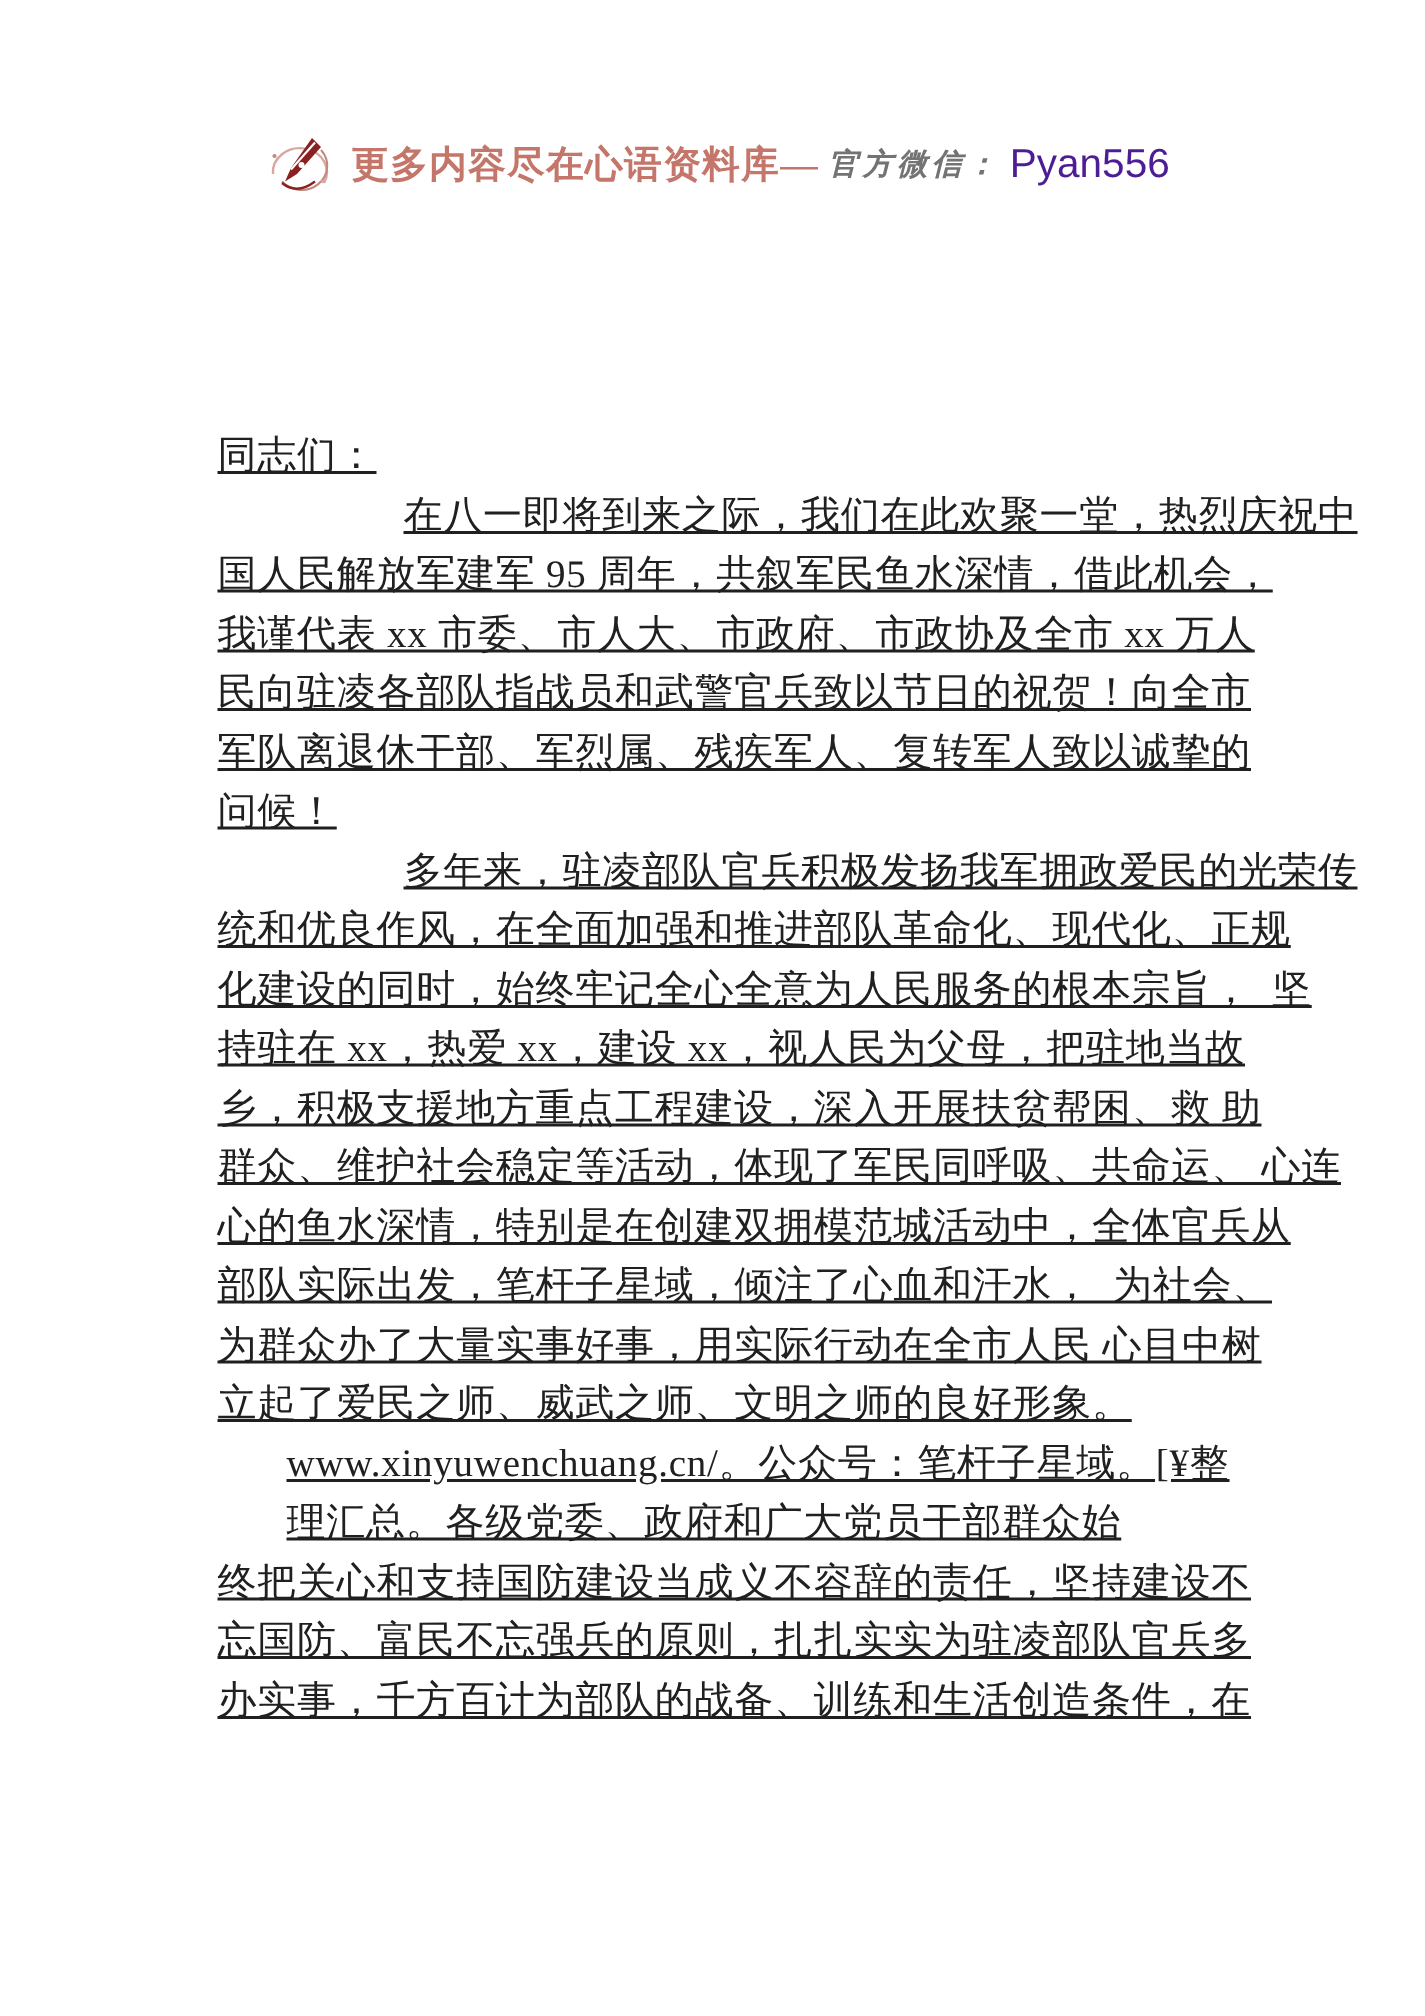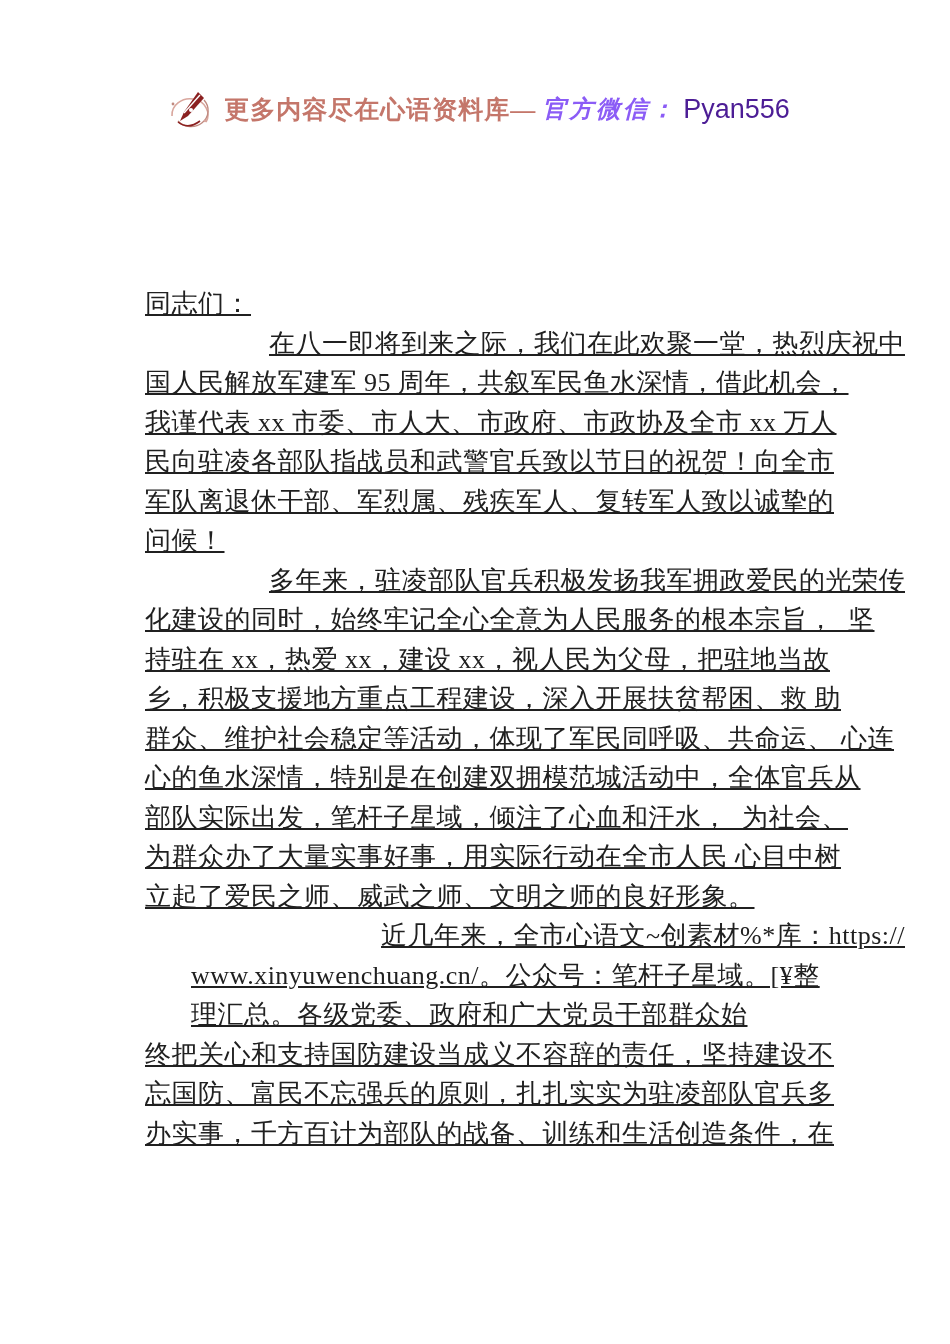--- a/index.html
+++ b/index.html
@@ -17,21 +17,21 @@
   }
   .brandbar.header{top:80px;}
   .brandbar.footer{top:1220px;}
   .logo{width:58px;height:58px;display:inline-block;flex:0 0 auto;}
   .logo svg{display:block;}
   .brand{
     font-size:25px;color:#c4766a;font-weight:700;
     letter-spacing:1px;white-space:pre;
   }
   .wechat{
-    font-size:24px;color:#8b5cf6;font-weight:700;font-style:italic;
+    font-size:20px;color:#737373;font-weight:700;font-style:italic;
     letter-spacing:3px;white-space:pre;
   }
   .wid{
     font-size:27px;color:#4c1d95;
     font-family:"Liberation Sans","DejaVu Sans",sans-serif;
     white-space:pre;
   }
   .title{
     position:absolute;top:188px;left:0;width:100%;
     margin:0;text-align:center;
@@ -75,29 +75,29 @@
 
   <div class="content">
       <div class="line">同志们：</div>
       <div class="line indent">在八一即将到来之际，我们在此欢聚一堂，热烈庆祝中</div>
       <div class="line">国人民解放军建军 95 周年，共叙军民鱼水深情，借此机会，</div>
       <div class="line">我谨代表 xx 市委、市人大、市政府、市政协及全市 xx 万人</div>
       <div class="line">民向驻凌各部队指战员和武警官兵致以节日的祝贺！向全市</div>
       <div class="line">军队离退休干部、军烈属、残疾军人、复转军人致以诚挚的</div>
       <div class="line">问候！</div>
       <div class="line indent">多年来，驻凌部队官兵积极发扬我军拥政爱民的光荣传</div>
+      <div class="line">统和优良作风，在全面加强和推进部队革命化、现代化、正规</div>
       <div class="line">化建设的同时，始终牢记全心全意为人民服务的根本宗旨，  坚</div>
       <div class="line">持驻在 xx，热爱 xx，建设 xx，视人民为父母，把驻地当故</div>
       <div class="line">乡，积极支援地方重点工程建设，深入开展扶贫帮困、救 助</div>
       <div class="line">群众、维护社会稳定等活动，体现了军民同呼吸、共命运、 心连</div>
       <div class="line">心的鱼水深情，特别是在创建双拥模范城活动中，全体官兵从</div>
       <div class="line">部队实际出发，笔杆子星域，倾注了心血和汗水，  为社会、</div>
       <div class="line">为群众办了大量实事好事，用实际行动在全市人民 心目中树</div>
       <div class="line">立起了爱民之师、威武之师、文明之师的良好形象。</div>
-      <div class="line indent">近几年来，全市心语文~创素材%*库：https://</div>
       <div class="line wm">www.xinyuwenchuang.cn/。公众号：笔杆子星域。[¥整</div>
       <div class="line wm">理汇总。各级党委、政府和广大党员干部群众始</div>
       <div class="line">终把关心和支持国防建设当成义不容辞的责任，坚持建设不</div>
       <div class="line">忘国防、富民不忘强兵的原则，扎扎实实为驻凌部队官兵多</div>
       <div class="line">办实事，千方百计为部队的战备、训练和生活创造条件，在</div>
     </div>
 
   <div class="brandbar footer">
     <span class="logo">
       <svg viewBox="0 0 58 58" width="58" height="58" aria-hidden="true">

